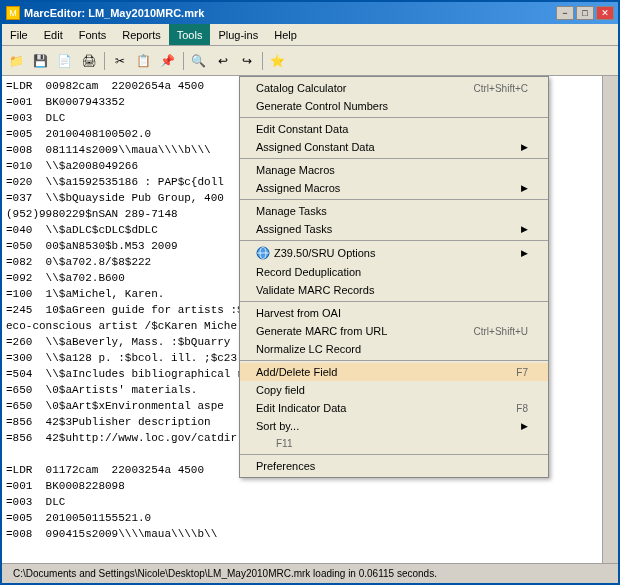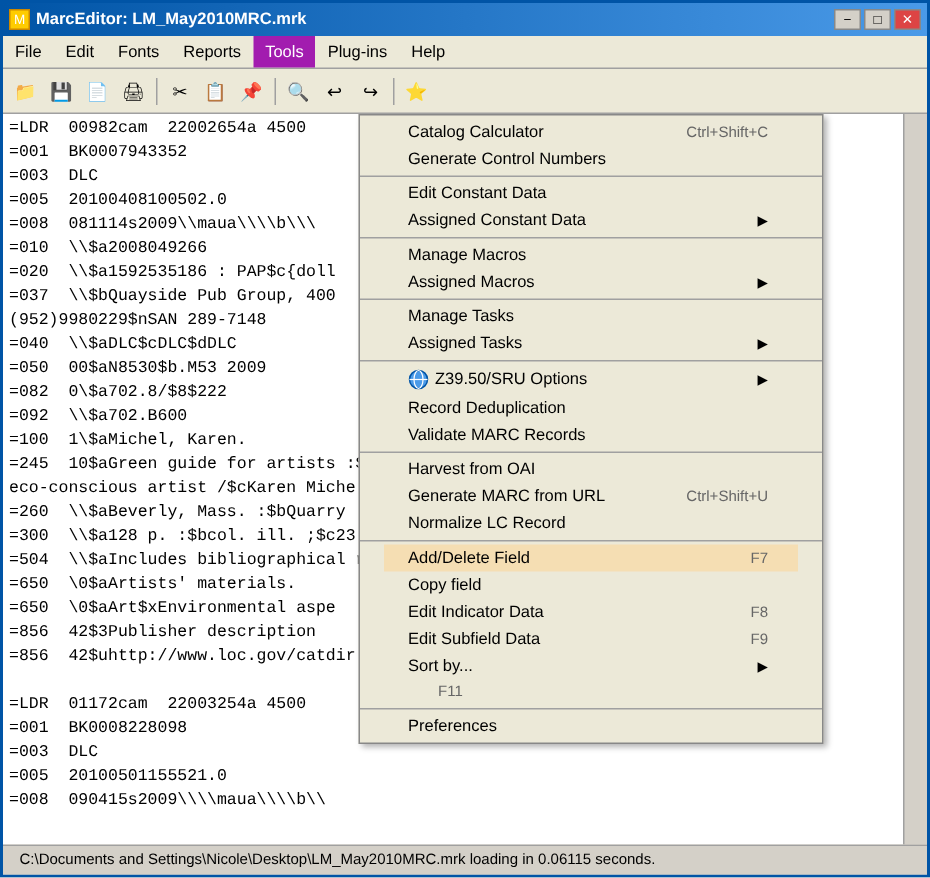--- a/index.html
+++ b/index.html
@@ -88,21 +88,21 @@
     .menu-item {
       padding: 2px 8px;
       cursor: pointer;
       height: 100%;
       display: flex;
       align-items: center;
       text-align: center;
     }
 
     .menu-item.active {
-      background: #a21caf;
+      background: #0f766e;
       color: white;
     }
 
     
     .toolbar {
       background: #ece9d8;
       height: 30px;
       display: flex;
       align-items: center;
       padding: 2px 4px;
@@ -189,21 +189,21 @@
       background: #ece9d8;
       border: 1px solid #888;
       box-shadow: 2px 2px 4px rgba(0,0,0,0.3);
       width: 310px;
       pointer-events: all;
       z-index: 100;
     }
 
     .menu-section {
       border-bottom: 1px solid #a0a0a0;
-      padding: 2px 16px;
+      padding: 2px 0;
     }
 
     .menu-section:last-child {
       border-bottom: none;
     }
 
     .drop-item {
       display: flex;
       align-items: center;
       justify-content: space-between;
@@ -385,24 +385,20 @@
               <span class="drop-item-shortcut">F7</span>
             </div>
             <div class="drop-item">
               <span class="drop-item-label">Copy field</span>
             </div>
             <div class="drop-item">
               <span class="drop-item-label">Edit Indicator Data</span>
               <span class="drop-item-shortcut">F8</span>
             </div>
             <div class="drop-item">
-              <span class="drop-item-label">Edit Subfield Data</span>
-              <span class="drop-item-shortcut">F9</span>
-            </div>
-            <div class="drop-item">
               <span class="drop-item-label">Sort by...</span>
               <span class="drop-item-arrow">▶</span>
             </div>
             <div class="drop-item">
               <span class="drop-item-shortcut">F11</span>
             </div>
           </div>
           <div class="menu-section">
             <div class="drop-item">
               <span class="drop-item-label">Preferences</span>

